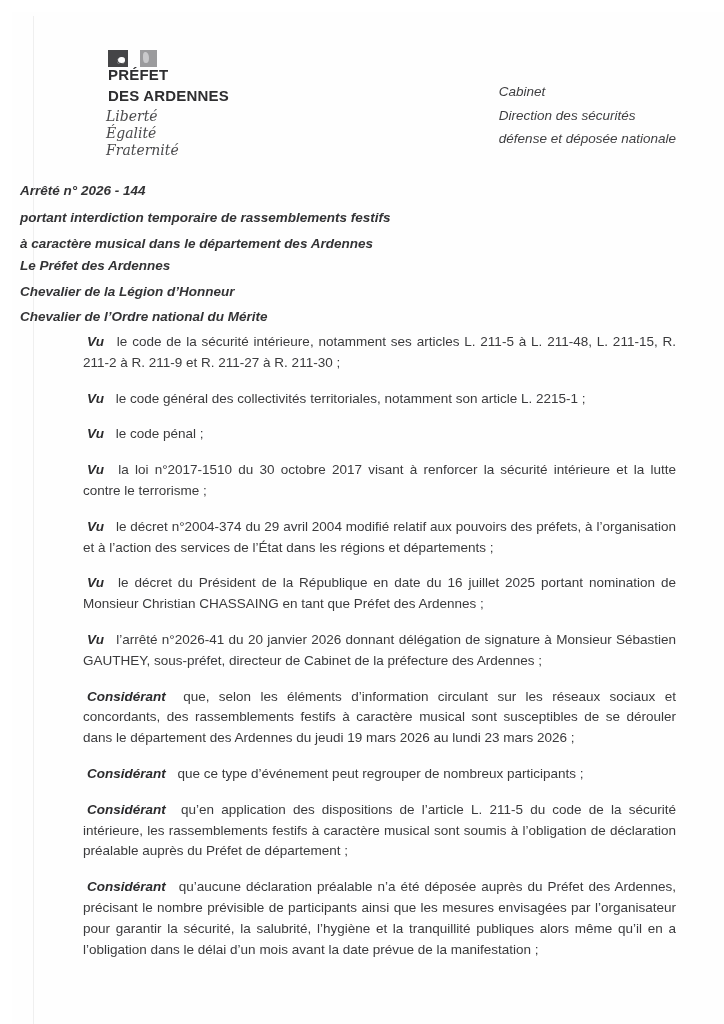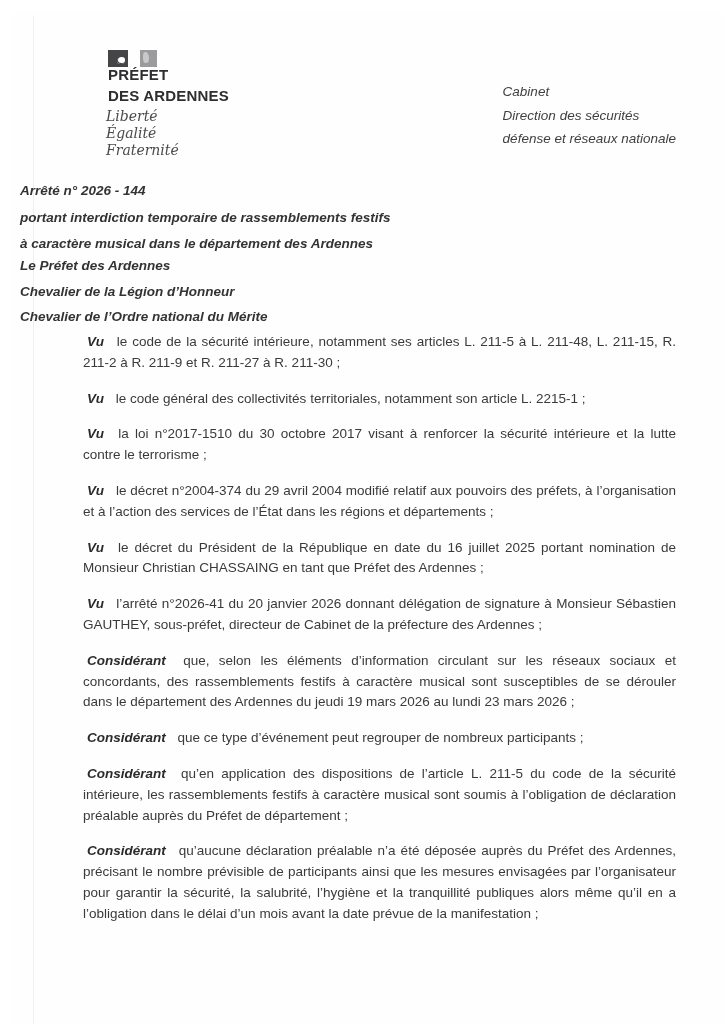--- a/index.html
+++ b/index.html
@@ -97,38 +97,39 @@
     <div class="motto">
       <div>Liberté</div>
       <div>Égalité</div>
       <div>Fraternité</div>
     </div>
   </div>
 
   <div class="office-block">
     <div>Cabinet</div>
     <div>Direction des sécurités</div>
-    <div>défense et réseaux nationale</div>
+    <div>défense et déposée nationale</div>
   </div>
 
   <div class="title-block">
     <div>Arrêté n° 2026 - 144</div>
     <div>portant interdiction temporaire de rassemblements festifs</div>
     <div>à caractère musical dans le département des Ardennes</div>
   </div>
 
   <div class="authority-block">
     <div>Le Préfet des Ardennes</div>
     <div>Chevalier de la Légion d’Honneur</div>
     <div>Chevalier de l’Ordre national du Mérite</div>
   </div>
 
   <div class="doc-body">
     <p class="para"><span class="lead">Vu</span><span> le code de la sécurité intérieure, notamment ses articles L. 211-5 à L. 211-48, L. 211-15, R. 211-2 à R. 211-9 et R. 211-27 à R. 211-30 ;</span></p>
     <p class="para"><span class="lead">Vu</span><span> le code général des collectivités territoriales, notamment son article L. 2215-1 ;</span></p>
+    <p class="para"><span class="lead">Vu</span><span> le code pénal ;</span></p>
     <p class="para"><span class="lead">Vu</span><span> la loi n°2017-1510 du 30 octobre 2017 visant à renforcer la sécurité intérieure et la lutte contre le terrorisme ;</span></p>
     <p class="para"><span class="lead">Vu</span><span> le décret n°2004-374 du 29 avril 2004 modifié relatif aux pouvoirs des préfets, à l’organisation et à l’action des services de l’État dans les régions et départements ;</span></p>
     <p class="para"><span class="lead">Vu</span><span> le décret du Président de la République en date du 16 juillet 2025 portant nomination de Monsieur Christian CHASSAING en tant que Préfet des Ardennes ;</span></p>
     <p class="para"><span class="lead">Vu</span><span> l’arrêté n°2026-41 du 20 janvier 2026 donnant délégation de signature à Monsieur Sébastien GAUTHEY, sous-préfet, directeur de Cabinet de la préfecture des Ardennes ;</span></p>
     <p class="para"><span class="lead">Considérant</span><span> que, selon les éléments d’information circulant sur les réseaux sociaux et concordants, des rassemblements festifs à caractère musical sont susceptibles de se dérouler dans le département des Ardennes du jeudi 19 mars 2026 au lundi 23 mars 2026 ;</span></p>
     <p class="para"><span class="lead">Considérant</span><span> que ce type d’événement peut regrouper de nombreux participants ;</span></p>
     <p class="para"><span class="lead">Considérant</span><span> qu’en application des dispositions de l’article L. 211-5 du code de la sécurité intérieure, les rassemblements festifs à caractère musical sont soumis à l’obligation de déclaration préalable auprès du Préfet de département ;</span></p>
     <p class="para"><span class="lead">Considérant</span><span> qu’aucune déclaration préalable n’a été déposée auprès du Préfet des Ardennes, précisant le nombre prévisible de participants ainsi que les mesures envisagées par l’organisateur pour garantir la sécurité, la salubrité, l’hygiène et la tranquillité publiques alors même qu’il en a l’obligation dans le délai d’un mois avant la date prévue de la manifestation ;</span></p>
   </div>
 </div>

